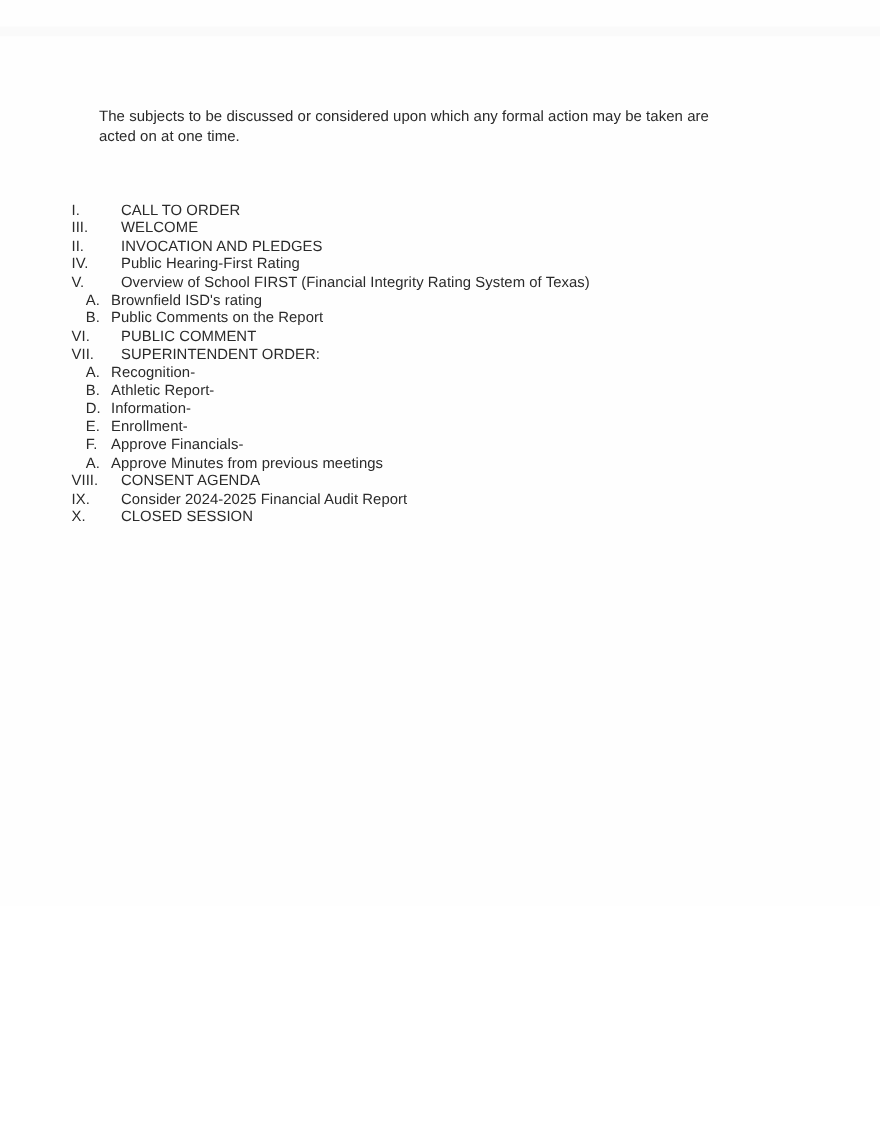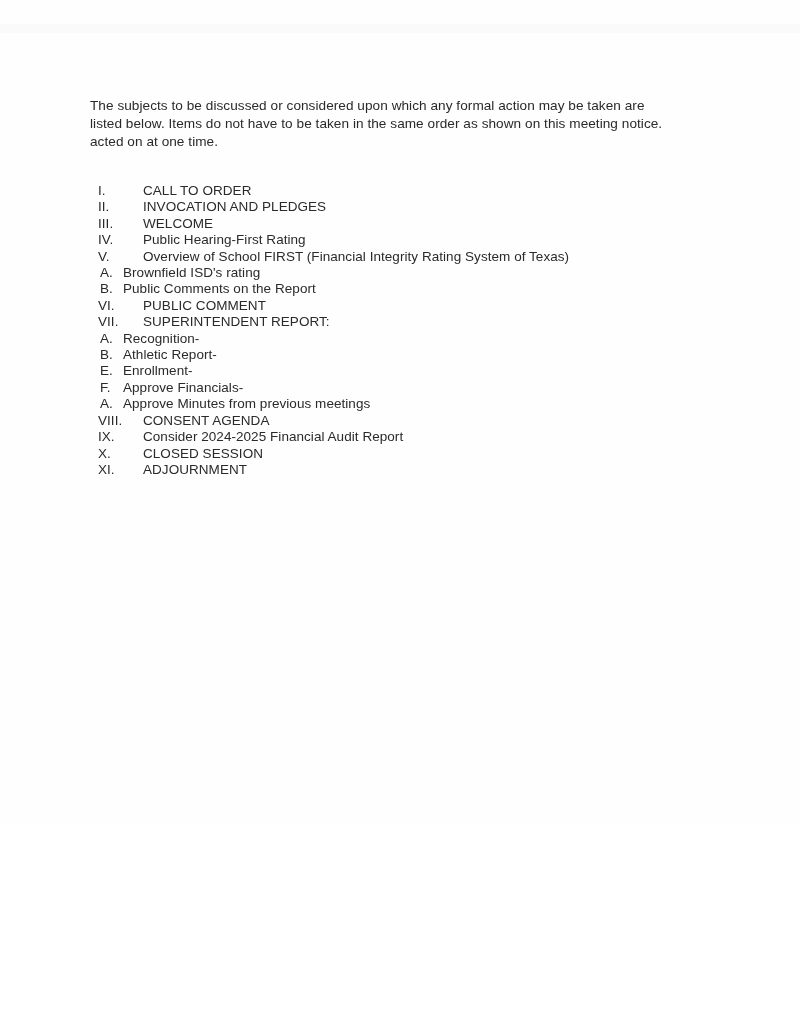--- a/index.html
+++ b/index.html
@@ -41,23 +41,23 @@
     left: 0;
     top: 183px;
     width: 800px;
   }
   .row {
     font-size: 13.5px;
     line-height: 16.4px;
     white-space: nowrap;
     letter-spacing: 0.05px;
   }
-  .row.lvl1 { padding-left: 98px; }
+  .row.lvl1 { padding-left: 65px; }
   .row.lvl1 .num { display: inline-block; width: 45px; }
-  .row.lvl2 { padding-left: 100px; }
+  .row.lvl2 { padding-left: 78px; }
   .row.lvl2 .num { display: inline-block; width: 23px; }
   .page-number {
     position: absolute;
     left: 383px;
     top: 969px;
     font-family: "Liberation Serif", serif;
     font-size: 15px;
     color: #333;
   }
   .handwriting {
@@ -96,43 +96,42 @@
   }
 </style>
 </head>
 <body>
 
 <div class="page" style="--ink: #2a2a2a; --paper: #fefefe; --handwriting: #1c1c1c;">
   <div class="scan-band"></div>
 
   <div class="intro" id="intro">
       <div class="intro-line">The subjects to be discussed or considered upon which any formal action may be taken are</div>
-      <div class="intro-line">listed below. Items do not have to be taken in the same order as shown on this meeting notice.</div>
       <div class="intro-line">acted on at one time.</div>
     </div>
 
   <div class="agenda" id="agenda">
       <div class="row lvl1"><span class="num">I.</span><span class="txt">CALL TO ORDER</span></div>
+      <div class="row lvl1"><span class="num">III.</span><span class="txt">WELCOME</span></div>
       <div class="row lvl1"><span class="num">II.</span><span class="txt">INVOCATION AND PLEDGES</span></div>
-      <div class="row lvl1"><span class="num">III.</span><span class="txt">WELCOME</span></div>
       <div class="row lvl1"><span class="num">IV.</span><span class="txt">Public Hearing-First Rating</span></div>
       <div class="row lvl1"><span class="num">V.</span><span class="txt">Overview of School FIRST (Financial Integrity Rating System of Texas)</span></div>
       <div class="row lvl2"><span class="num">A.</span><span class="txt">Brownfield ISD's rating</span></div>
       <div class="row lvl2"><span class="num">B.</span><span class="txt">Public Comments on the Report</span></div>
       <div class="row lvl1"><span class="num">VI.</span><span class="txt">PUBLIC COMMENT</span></div>
-      <div class="row lvl1"><span class="num">VII.</span><span class="txt">SUPERINTENDENT REPORT:</span></div>
+      <div class="row lvl1"><span class="num">VII.</span><span class="txt">SUPERINTENDENT ORDER:</span></div>
       <div class="row lvl2"><span class="num">A.</span><span class="txt">Recognition-</span></div>
       <div class="row lvl2"><span class="num">B.</span><span class="txt">Athletic Report-</span></div>
+      <div class="row lvl2"><span class="num">D.</span><span class="txt">Information-</span></div>
       <div class="row lvl2"><span class="num">E.</span><span class="txt">Enrollment-</span></div>
       <div class="row lvl2"><span class="num">F.</span><span class="txt">Approve Financials-</span></div>
       <div class="row lvl2"><span class="num">A.</span><span class="txt">Approve Minutes from previous meetings</span></div>
       <div class="row lvl1"><span class="num">VIII.</span><span class="txt">CONSENT AGENDA</span></div>
       <div class="row lvl1"><span class="num">IX.</span><span class="txt">Consider 2024-2025 Financial Audit Report</span></div>
       <div class="row lvl1"><span class="num">X.</span><span class="txt">CLOSED SESSION</span></div>
-      <div class="row lvl1"><span class="num">XI.</span><span class="txt">ADJOURNMENT</span></div>
     </div>
 
   <div class="page-number">2</div>
 
   <div class="handwriting">
     <span class="hw-date">12/9/2025</span>
     <span class="hw-time">3:30</span>
   </div>
 
   <div class="smudge"></div>

